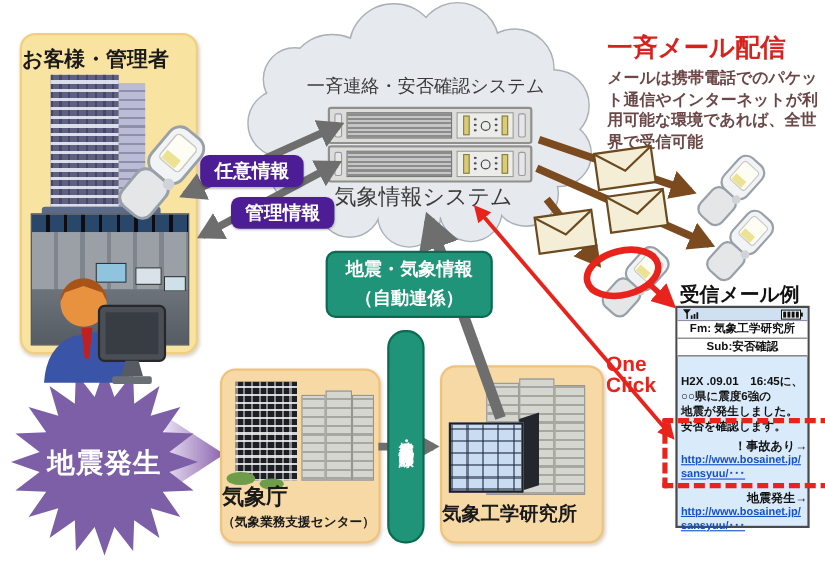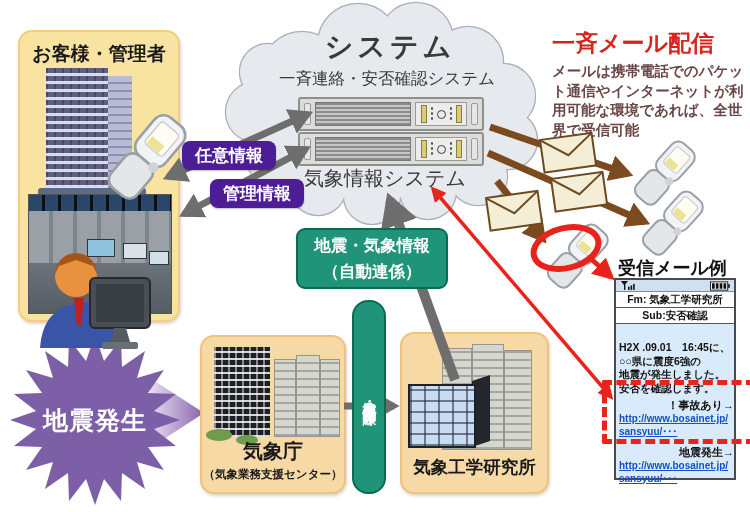--- a/index.html
+++ b/index.html
@@ -6,21 +6,21 @@
   #canvas{position:relative;width:750px;height:512px;background:#fff;overflow:hidden;
           font-family:"Liberation Sans",sans-serif;}
   svg.layer{position:absolute;left:0;top:0;pointer-events:none;}
 
   
   .panelbox{position:absolute;border-radius:14px;box-shadow:1px 2px 3px rgba(120,90,30,.25);}
   .customer{left:18px;top:30px;width:158px;height:288px;background:#f8e3a0;border:2px solid #f1cf7e;z-index:1;}
   .beige{background:#f6d9a5;border:2px solid #efc27f;z-index:1;}
   .jma{left:200px;top:335px;width:142px;height:155px;}
   .mei{left:400px;top:332px;width:145px;height:158px;}
-  .boxtitle{position:absolute;left:0;right:0;text-align:center;font-weight:bold;color:#1a1a1a;}
+  .boxtitle{position:absolute;left:0;right:0;font-weight:bold;color:#1a1a1a;}
 
   
   .bld-main{position:absolute;left:26px;top:36px;width:62px;height:120px;background:#5f5f82;
     background-image:repeating-linear-gradient(0deg,rgba(232,235,246,.9) 0 3px,rgba(0,0,0,0) 3px 8px),
                      repeating-linear-gradient(90deg,rgba(70,70,102,.95) 0 2px,rgba(0,0,0,0) 2px 8px);}
   .bld-side{position:absolute;left:88px;top:44px;width:24px;height:112px;background:#b9bcd4;
     background-image:repeating-linear-gradient(0deg,rgba(90,90,120,.45) 0 2px,rgba(0,0,0,0) 2px 8px);}
   .bld-base{position:absolute;left:18px;top:156px;width:108px;height:11px;background:#5a6a88;border-radius:3px;}
 
   
@@ -169,21 +169,20 @@
 
   <div class="panelbox beige mei">
     <div class="rack" style="left:40px;top:14px;width:28px;height:100px"></div>
     <div class="rack" style="left:70px;top:10px;width:30px;height:104px"></div>
     <div class="rack" style="left:102px;top:16px;width:26px;height:98px"></div>
     <div class="mbld-side"></div>
     <div class="mbld"></div>
     <div class="boxtitle" style="bottom:13px;font-size:17.5px">気象工学研究所</div>
   </div>
 
-  <div class="cloudtxt" style="left:295px;top:28px;width:190px;font-size:28px;font-weight:bold;letter-spacing:4px">システム</div>
   <div class="cloudtxt" style="left:252px;top:68px;width:270px;font-size:16.5px">一斉連絡・安否確認システム</div>
   <div class="srv" style="left:298px;top:97px">
     <div class="vent"></div>
     <div class="spanel">
         <div class="strip"></div>
         <div class="dotsc"></div>
         <div class="pwr"></div>
         <div class="dotsc"></div>
         <div class="strip"></div>
       </div>
@@ -277,20 +276,24 @@
   <div class="tag" style="left:210px;top:179px">管理情報</div>
 
   <div class="greenbox">
     <span>地震・気象情報</span>
     <span>（自動連係）</span>
   </div>
   <div class="pill">地震・気象情報（専用線）</div>
 
   <div class="bc-title">一斉メール配信</div>
   <div class="bc-body">メールは携帯電話でのパケット通信やインターネットが利用可能な環境であれば、全世界で受信可能</div>
+  <div class="oneclick">
+    <div>One</div>
+      <div>Click</div>
+  </div>
 
   <div class="quake-label">地震発生</div>
 
   <div class="mail-title">受信メール例</div>
   <div class="mscreen">
     <div class="mbar">
       <svg width="16" height="11" viewBox="0 0 20 12" fill="#111">
         <path d="M1,0.5 h9 l-4.5,5.5 z"></path>
           <rect x="5" y="5" width="1.7" height="6.5"></rect>
         <rect x="10" y="7.5" width="2" height="4"></rect>

